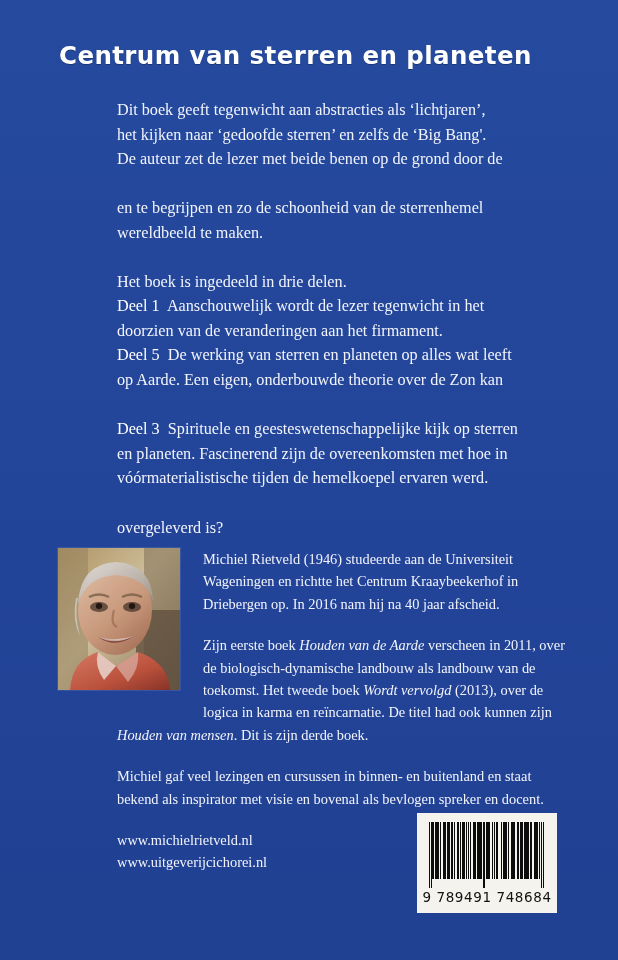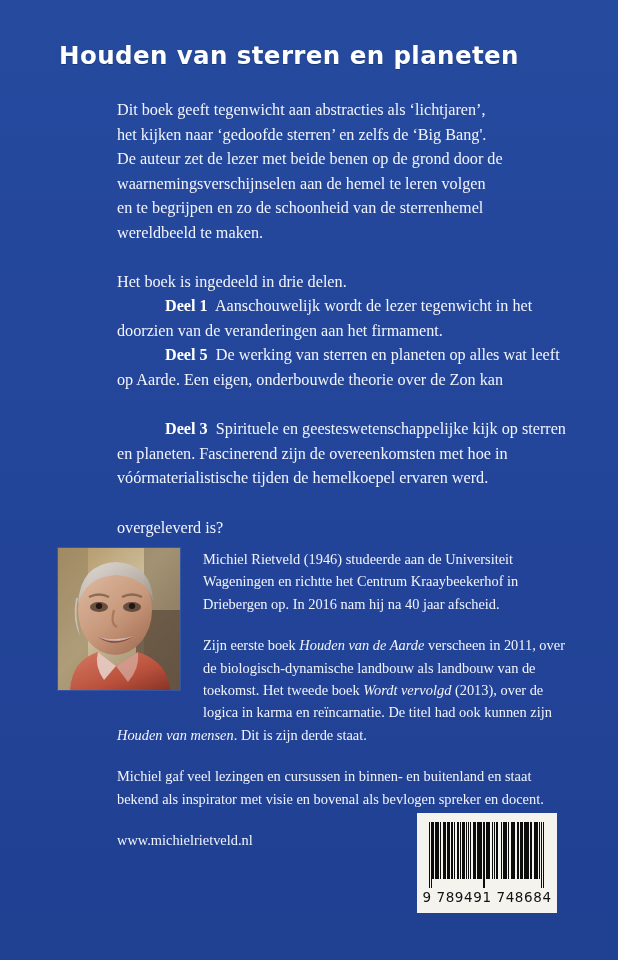--- a/index.html
+++ b/index.html
@@ -45,23 +45,22 @@
     font-size: 16.2px;
     line-height: 24.6px;
   }
   .blurb p {
     margin: 0;
   }
   .blurb .para-gap {
     height: 24px;
   }
   .blurb b {
-    font-weight: 700;
+    font-weight: 400;
     color: #ffffff;
-    margin-left: 48px;
   }
 
   
   .author-photo {
     position: absolute;
     left: 58px;
     top: 548px;
     width: 122px;
     height: 142px;
     overflow: hidden;
@@ -144,28 +143,28 @@
     letter-spacing: 0.6px;
     color: #111111;
     white-space: nowrap;
   }
 </style>
 </head>
 <body>
 
 <div class="cover">
 
-  <div class="title">Houden van sterren en planeten</div>
+  <div class="title">Centrum van sterren en planeten</div>
 
   <div class="blurb">
     <p>
       <span>Dit boek geeft tegenwicht aan abstracties als ‘lichtjaren’,</span><br>
       <span>het kijken naar ‘gedoofde sterren’ en zelfs de ‘Big Bang'.</span><br>
       <span>De auteur zet de lezer met beide benen op de grond door de</span><br>
-      <span>waarnemingsverschijnselen aan de hemel te leren volgen</span><br>
+      <br>
       <span>en te begrijpen en zo de schoonheid van de sterrenhemel</span><br>
       <span>wereldbeeld te maken.</span>
     </p>
 
     <div class="para-gap"></div>
 
     <p>
       <span>Het boek is ingedeeld in drie delen.</span><br>
 
       <b>Deel 1</b>&nbsp;
@@ -234,30 +233,31 @@
 
   <div class="bio">
     <p class="indent-block">Michiel Rietveld (1946) studeerde aan de Universiteit Wageningen en richtte het Centrum Kraaybeekerhof in Driebergen op. In 2016 nam hij na 40 jaar afscheid.</p>
 
     <div class="gap-md"></div>
 
     <p>
       <span class="indent-block" style="display:block;">
         <span>Zijn eerste boek </span><i>Houden van de Aarde</i><span> verscheen in 2011, over de biologisch-dynamische landbouw als landbouw van de toekomst. Het tweede boek </span><i>Wordt vervolgd</i><span> (2013), over de logica in karma en reïncarnatie. De titel had ook kunnen zijn </span>
       </span>
-      <span><i>Houden van mensen</i><span>. Dit is zijn derde staat.</span></span>
+      <span><i>Houden van mensen</i><span>. Dit is zijn derde boek.</span></span>
     </p>
 
     <div class="gap-md"></div>
 
     <p>Michiel gaf veel lezingen en cursussen in binnen- en buitenland en staat bekend als inspirator met visie en bovenal als bevlogen spreker en docent.</p>
   </div>
 
   <div class="urls">
     <div>www.michielrietveld.nl</div>
+    <div>www.uitgeverijcichorei.nl</div>
   </div>
 
   <div class="barcode-box">
     <div class="barcode-bars" id="barcode-bars">
         <i class="tall" style="width:0.7092198581560284%;background:#0c0c0c;"></i>
         <i class="tall sp" style="width:0.7092198581560284%;"></i>
         <i class="tall" style="width:0.7092198581560284%;background:#0c0c0c;"></i>
         <i class="short sp" style="width:0.7092198581560284%;"></i>
         <i class="short" style="width:0.7092198581560284%;background:#0c0c0c;"></i>
         <i class="short" style="width:0.7092198581560284%;background:#0c0c0c;"></i>

